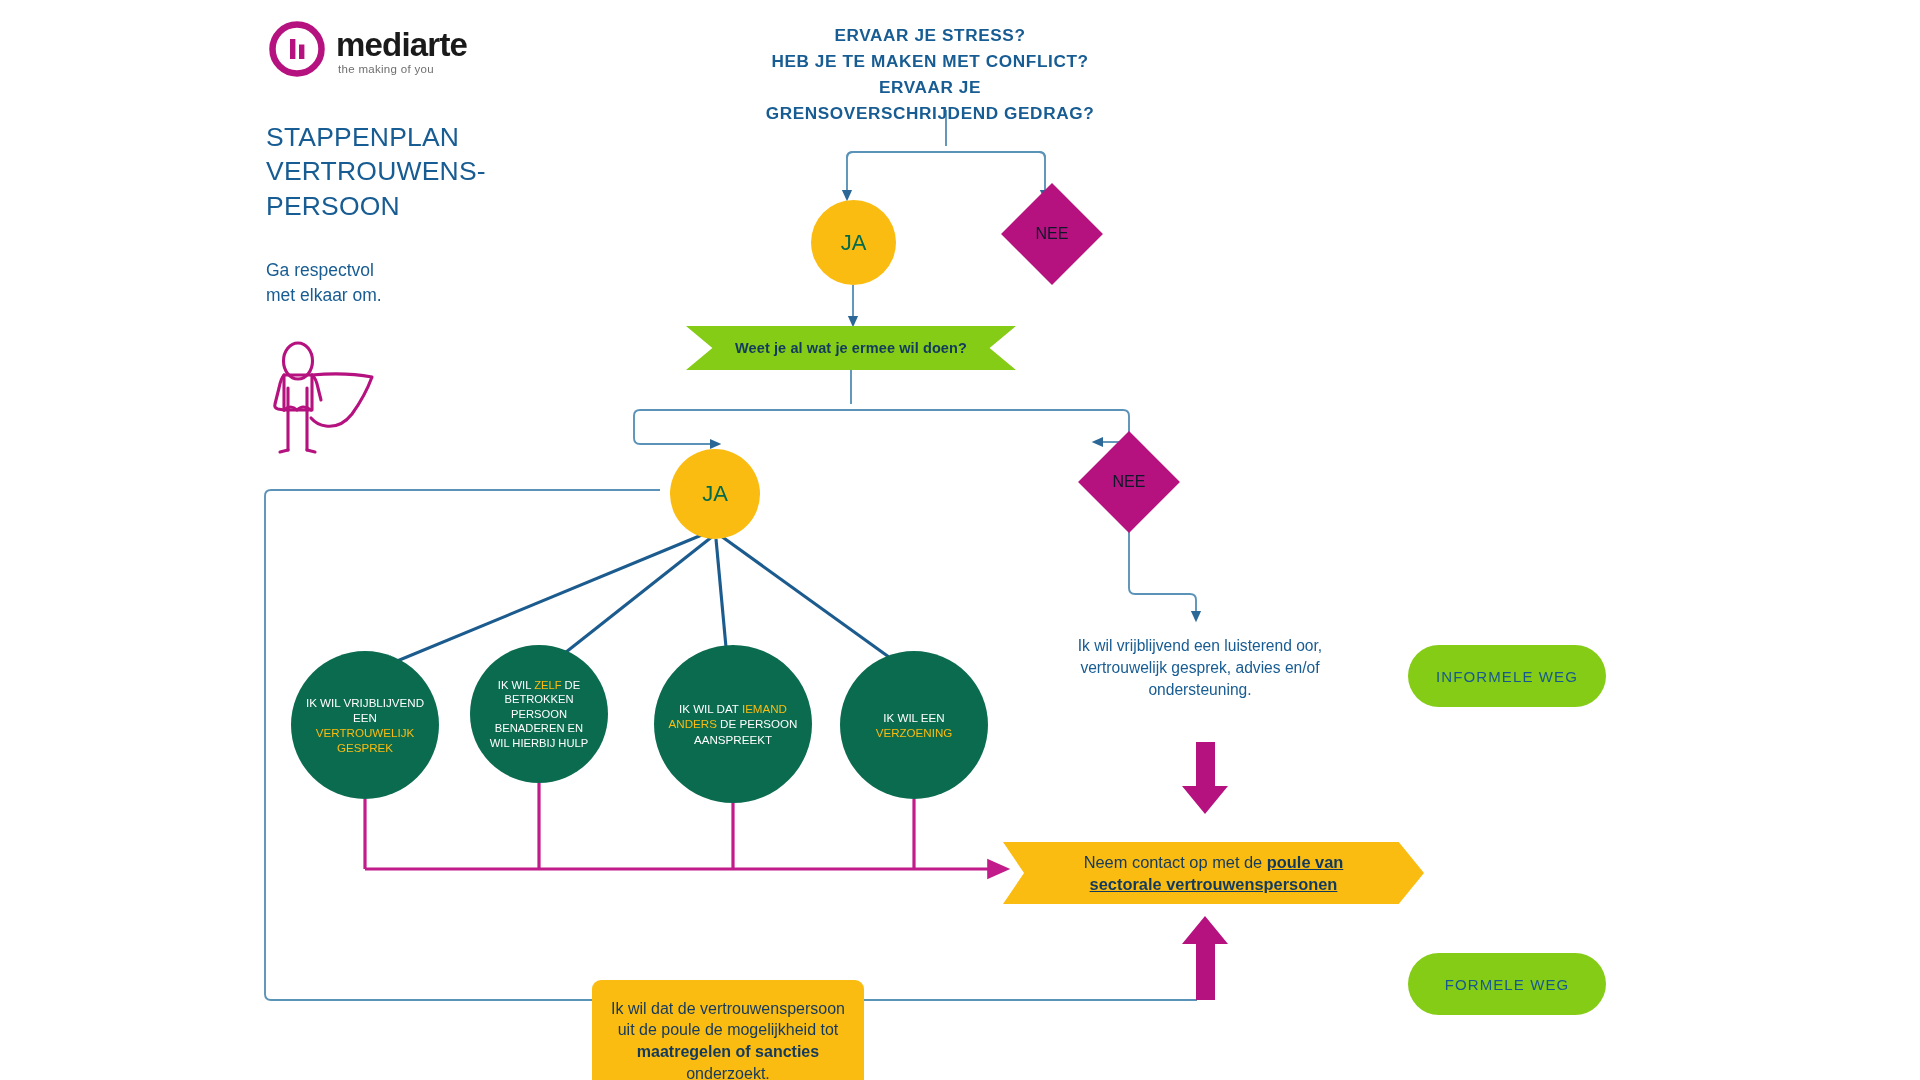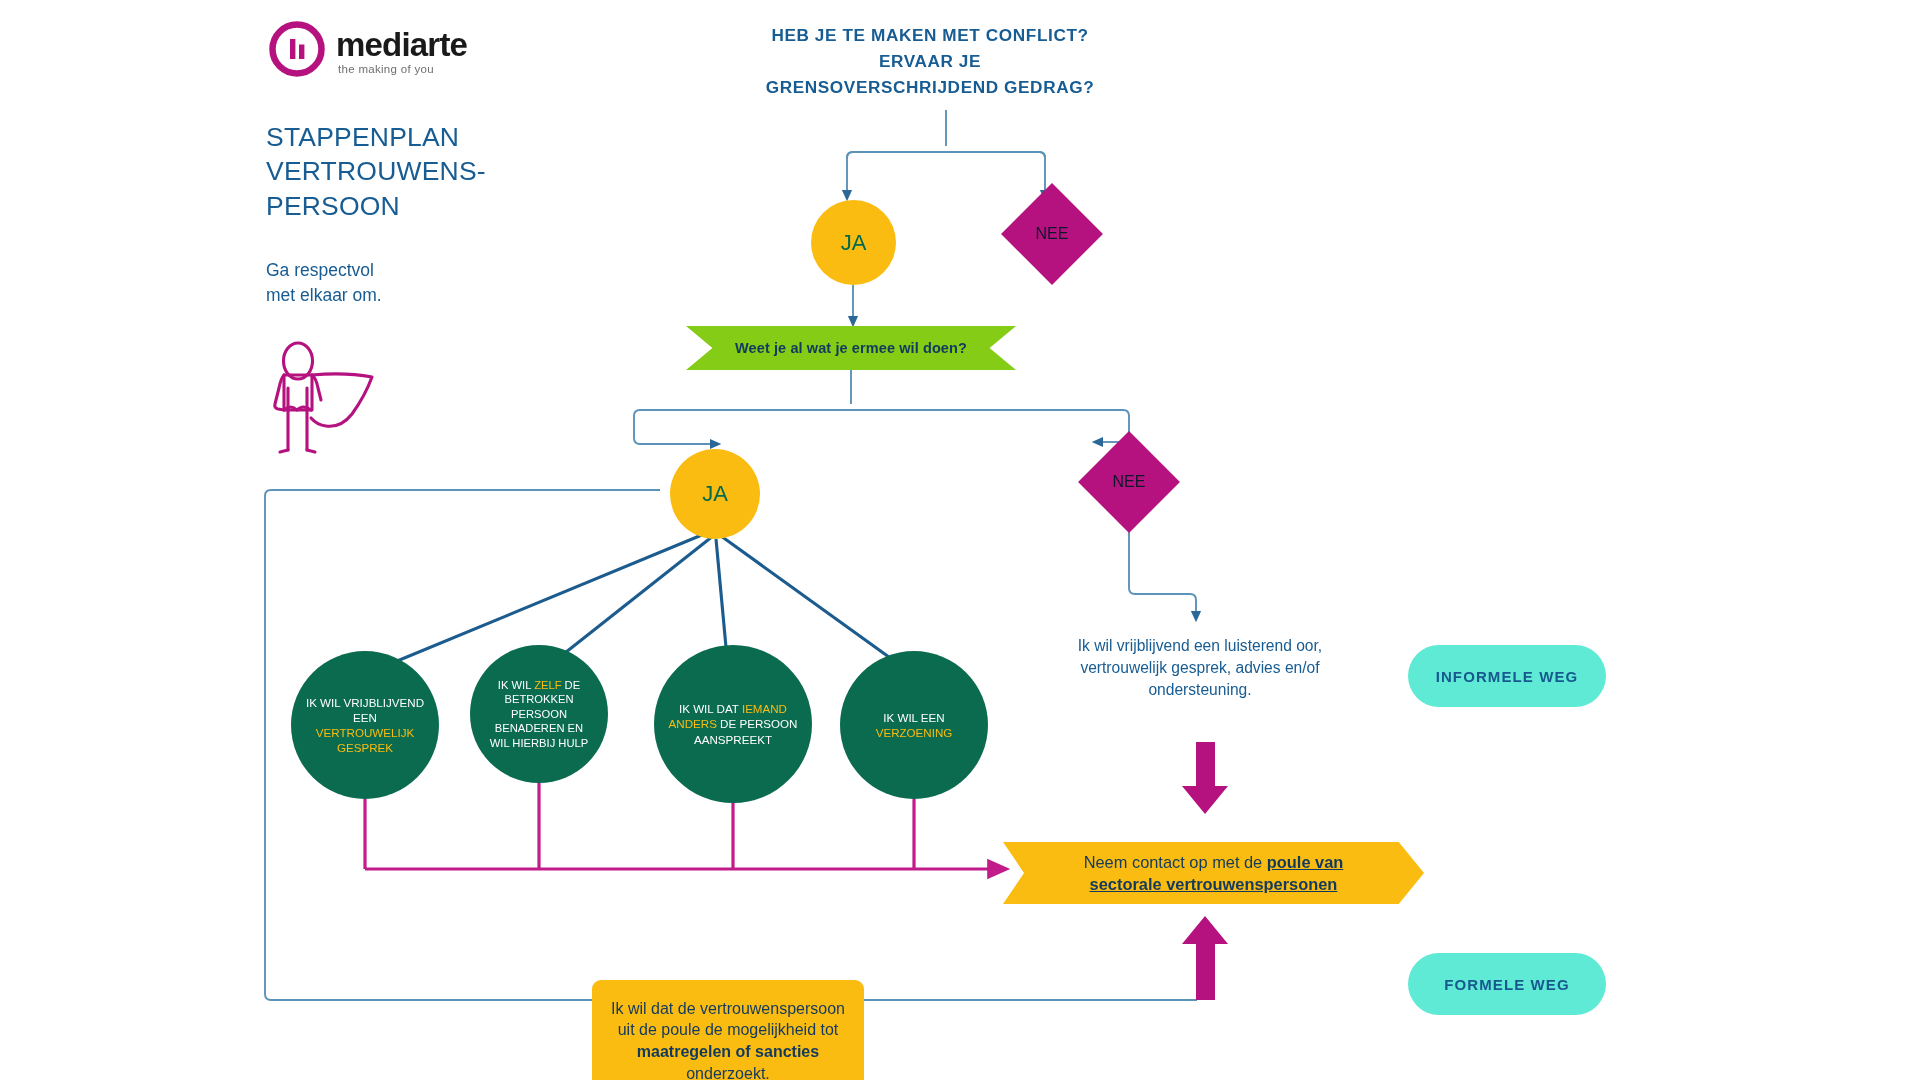--- a/index.html
+++ b/index.html
@@ -111,23 +111,23 @@
     position:absolute;left:592px;top:935px;width:272px;height:122px;
     background:#FBBC11;border-radius:9px;z-index:5;
     display:flex;align-items:center;justify-content:center;
     text-align:center;color:#12395E;font-size:16px;line-height:1.36;
     padding:5px 12px;box-sizing:border-box;margin-top:45px;
   }
   #measures-box .bold{font-weight:bold;}
 
   
   .pill{
-    position:absolute;background:#5eead4;border-radius:40px;z-index:5;
-    display:flex;align-items:center;justify-content:center;
-    color:#17598E;font-weight:bold;letter-spacing:1.1px;
+    position:absolute;background:#84cc16;border-radius:40px;z-index:5;
+    display:flex;align-items:center;justify-content:center;
+    color:#17598E;font-weight:normal;letter-spacing:1.1px;
   }
   #pill-informal{left:1408px;top:645px;width:198px;height:62px;font-size:15px;}
   #pill-formal{left:1408px;top:953px;width:198px;height:62px;font-size:15px;}
 </style>
 </head>
 <body>
 
 <div id="stage">
 
   <svg id="wires" class="layer" viewBox="0 0 1920 1080">
@@ -215,20 +215,21 @@
       <path d="M35,50 L35,112"></path>
       <path d="M54,50 L54,112"></path>
       <path d="M35,112 L27,114"></path>
       <path d="M54,112 L62,114"></path>
       <path d="M31,72 Q38,66 44,72 Q50,66 58,72"></path>
       <path d="M59,37 Q92,34 119,39 Q112,58 99,76 Q88,90 73,88 Q64,87 58,80"></path>
     </g>
   </svg>
 
   <div id="top-question">
+    <div>ERVAAR JE STRESS?</div>
     <div>HEB JE TE MAKEN MET CONFLICT?</div>
     <div>ERVAAR JE</div>
     <div>GRENSOVERSCHRIJDEND GEDRAG?</div>
   </div>
 
   <div class="ja-circle" id="ja-1">JA</div>
   <div class="nee-diamond" id="nee-1"></div>
   <div class="nee-label" id="nee-lbl-1">NEE</div>
 
   <div id="ribbon">

